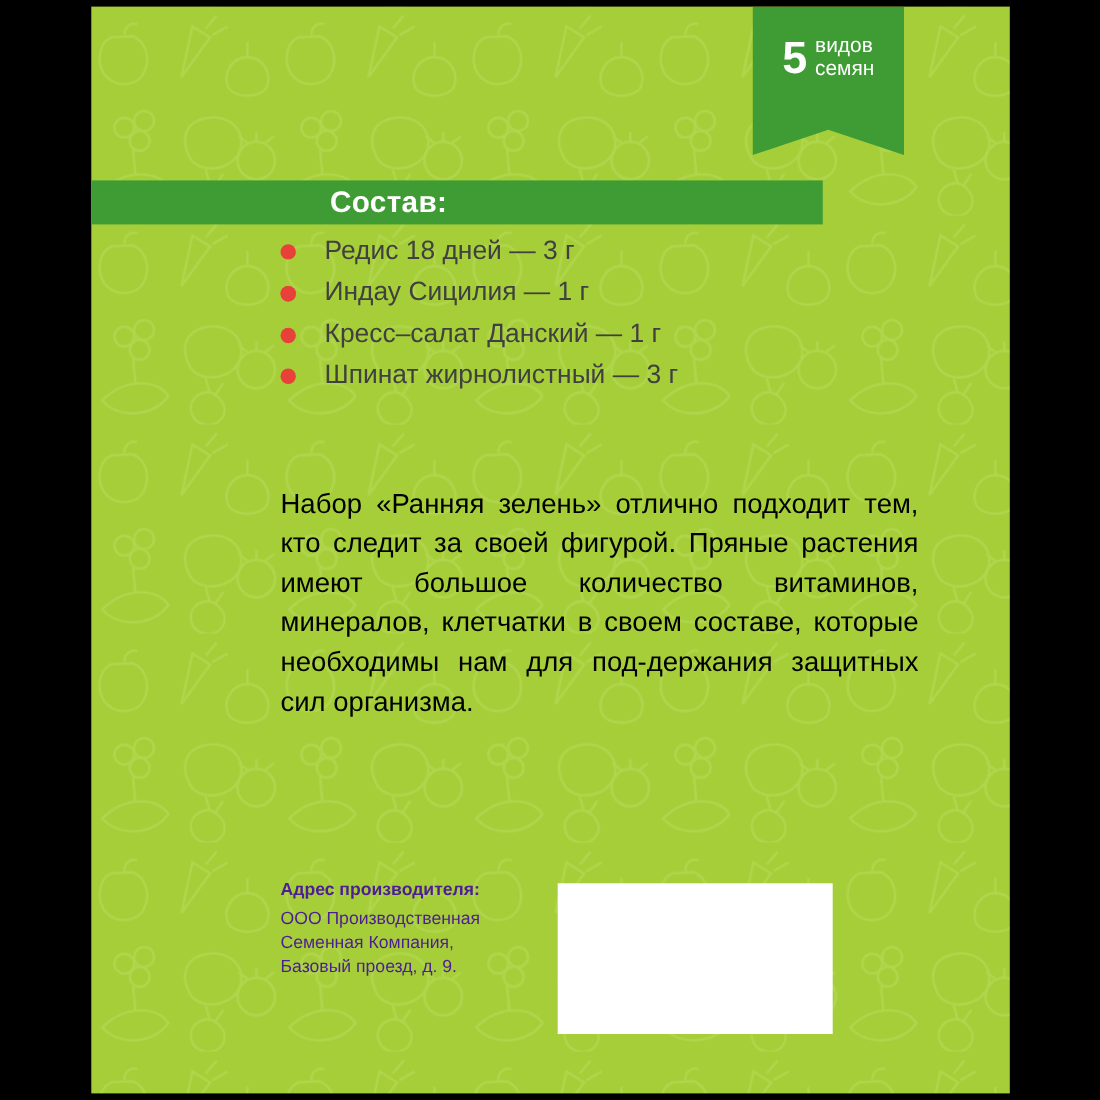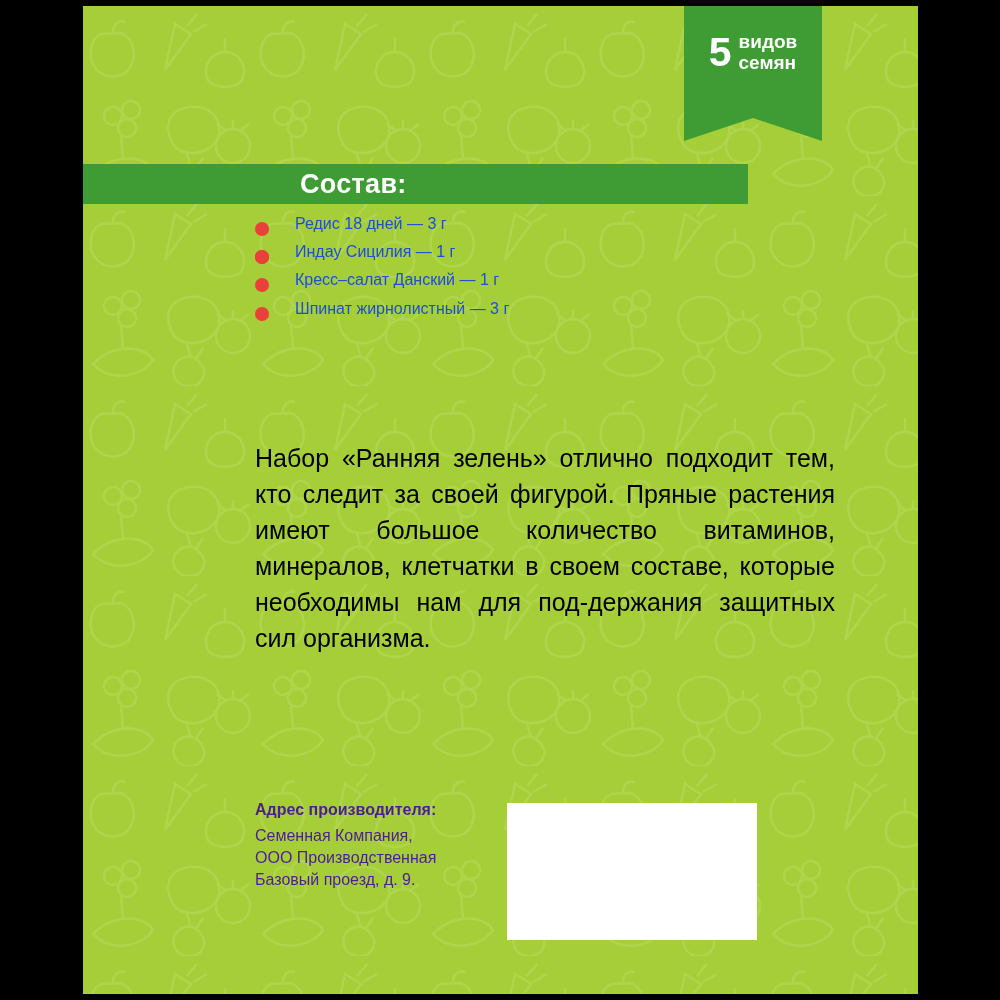--- a/index.html
+++ b/index.html
@@ -53,21 +53,21 @@
     align-items: center;
     gap: 7px;
   }
   .ribbon-num {
     font-size: 41px;
     font-weight: bold;
     line-height: 1;
   }
   .ribbon-lines {
     font-size: 19px;
-    font-weight: bold;
+    font-weight: normal;
     line-height: 1.06;
     text-transform: none;
   }
 
   
   #composition-bar {
     position: absolute;
     left: 0;
     top: 158px;
     width: 620px;
@@ -92,22 +92,22 @@
     top: 208px;
     width: 620px;
     list-style: none;
     margin: 0;
     padding: 0;
   }
   #ingredients li {
     position: relative;
     padding-left: 40px;
     margin-bottom: 9px;
-    font-size: 16px;
-    color: #1d4ed8;
+    font-size: 24px;
+    color: #404040;
     line-height: 1.2;
   }
   #ingredients li .dot {
     position: absolute;
     left: 0;
     top: 8px;
     width: 14px;
     height: 14px;
     border-radius: 50%;
     background: #e8413a;
@@ -225,20 +225,20 @@
     <li>
       <span class="dot"></span>
       <span>Шпинат жирнолистный — 3 г</span>
     </li>
   </ul>
 
   <div id="description">Набор «Ранняя зелень» отлично подходит тем, кто следит за своей фигурой. Пряные растения  имеют большое количество витаминов, минералов, клетчатки в своем составе, которые необходимы  нам для под-держания защитных сил организма.</div>
 
   <div id="address">
     <div class="addr-title">Адрес производителя:</div>
+    <div class="addr-line">ООО Производственная</div>
     <div class="addr-line">Семенная Компания,</div>
-    <div class="addr-line">ООО Производственная</div>
     <div class="addr-line">Базовый проезд, д. 9.</div>
   </div>
 
   <div id="white-box"></div>
 
 </div>
 
 </body></html>

